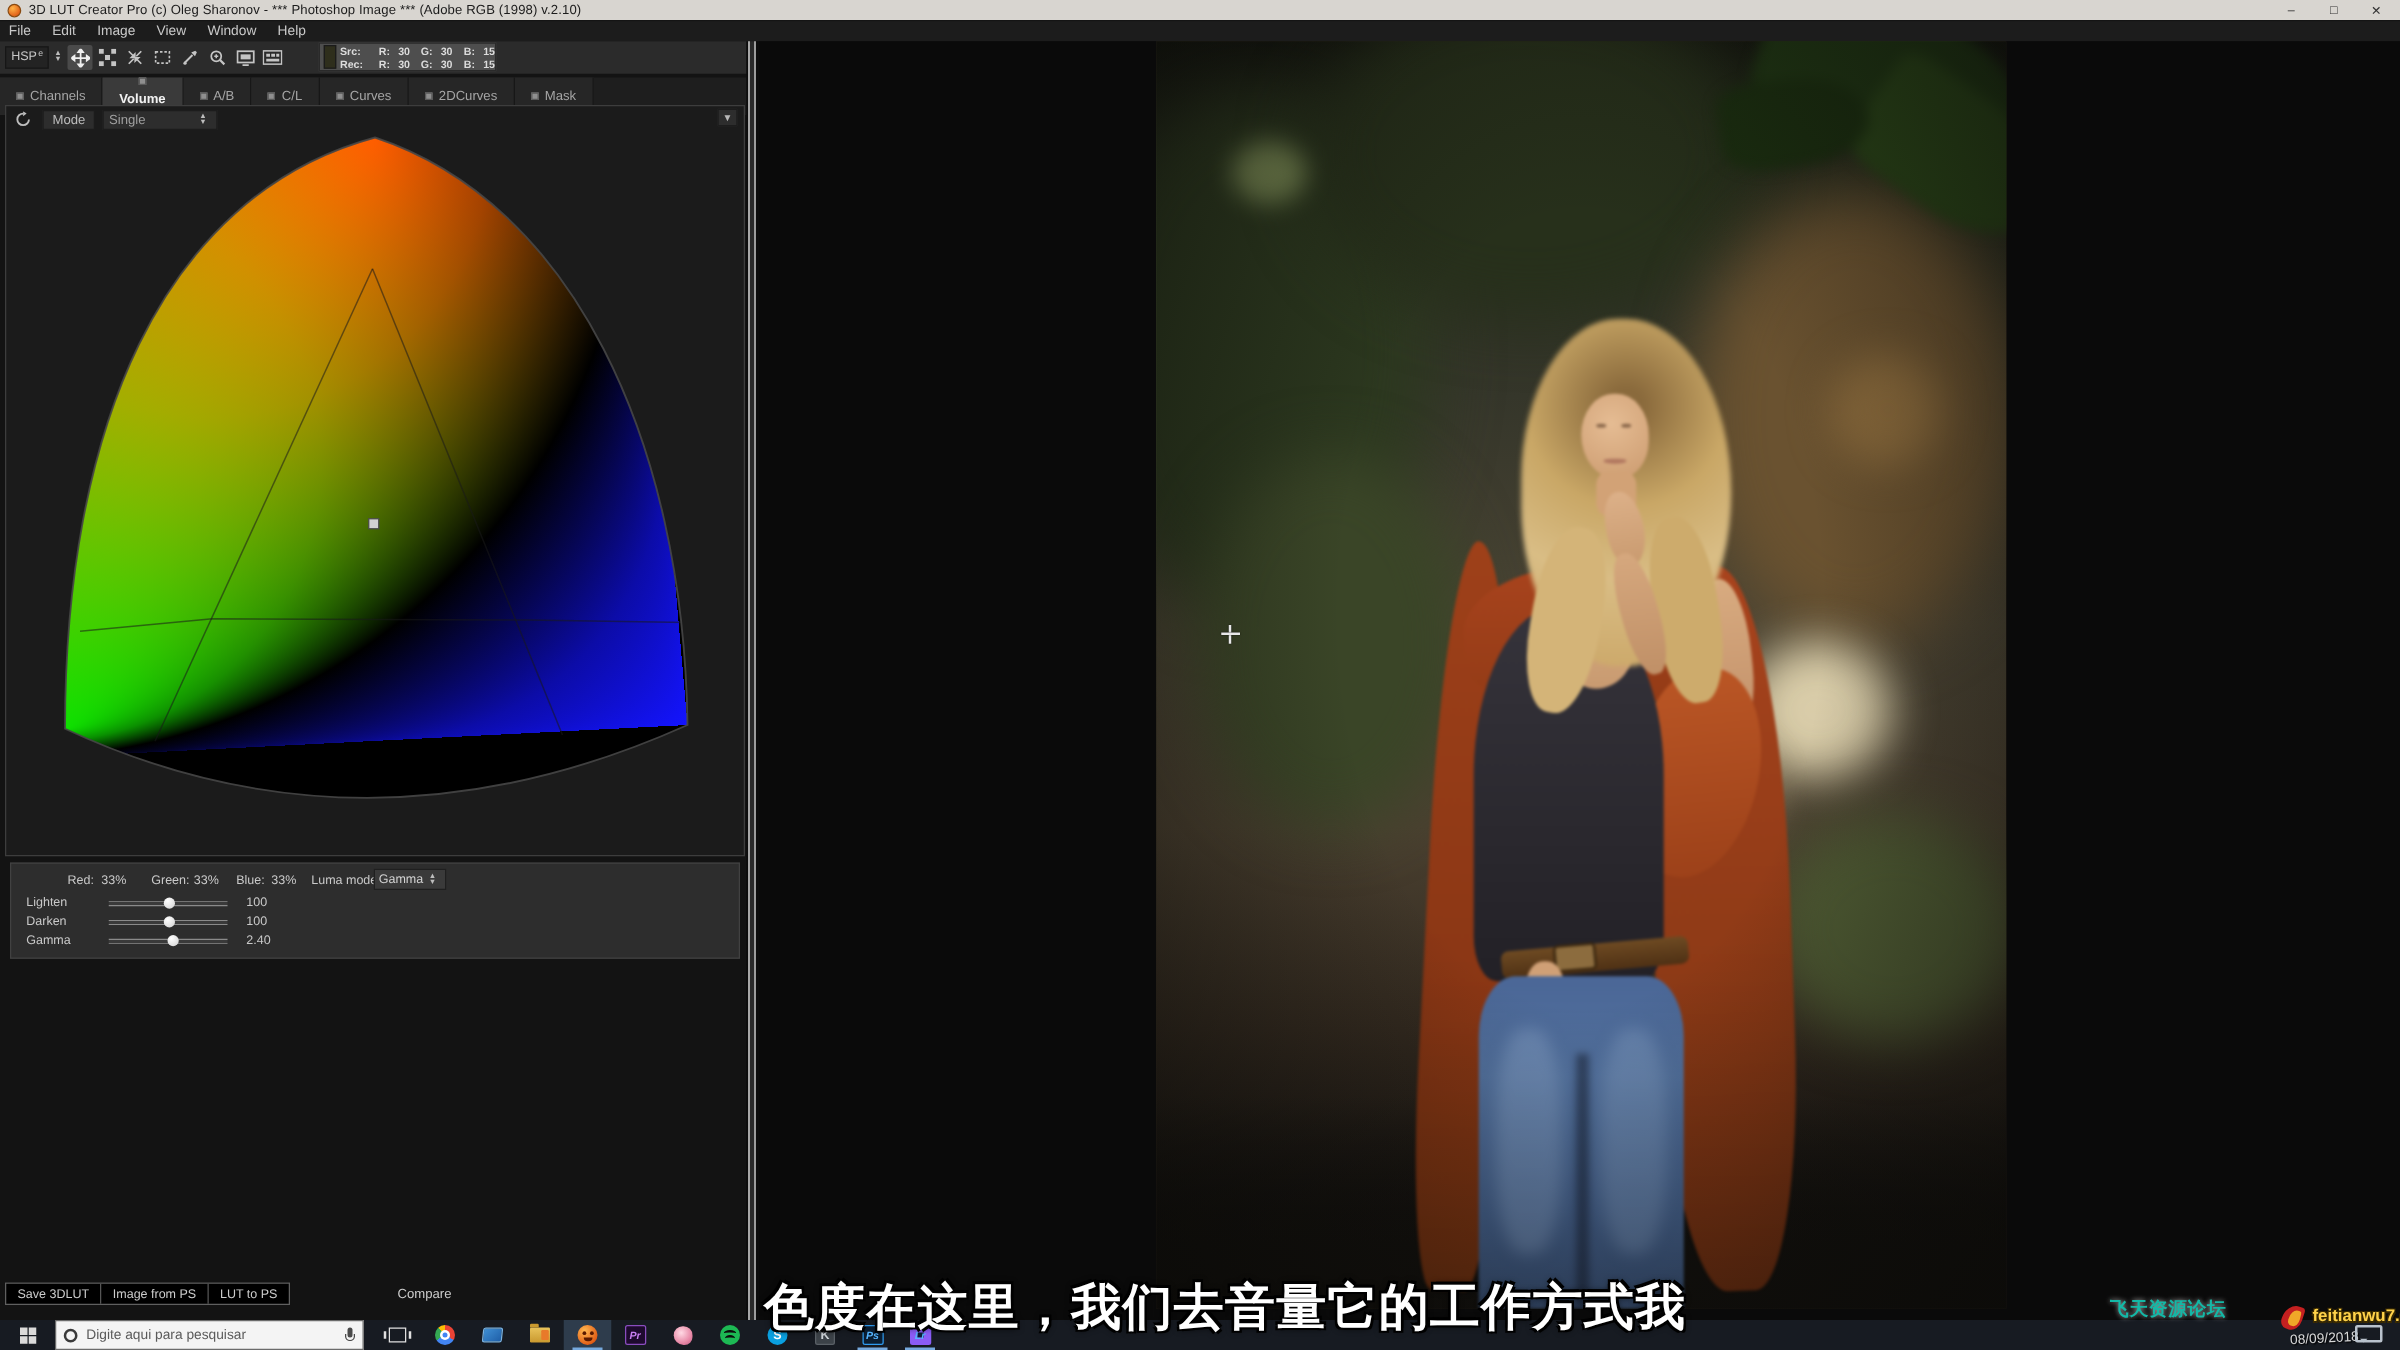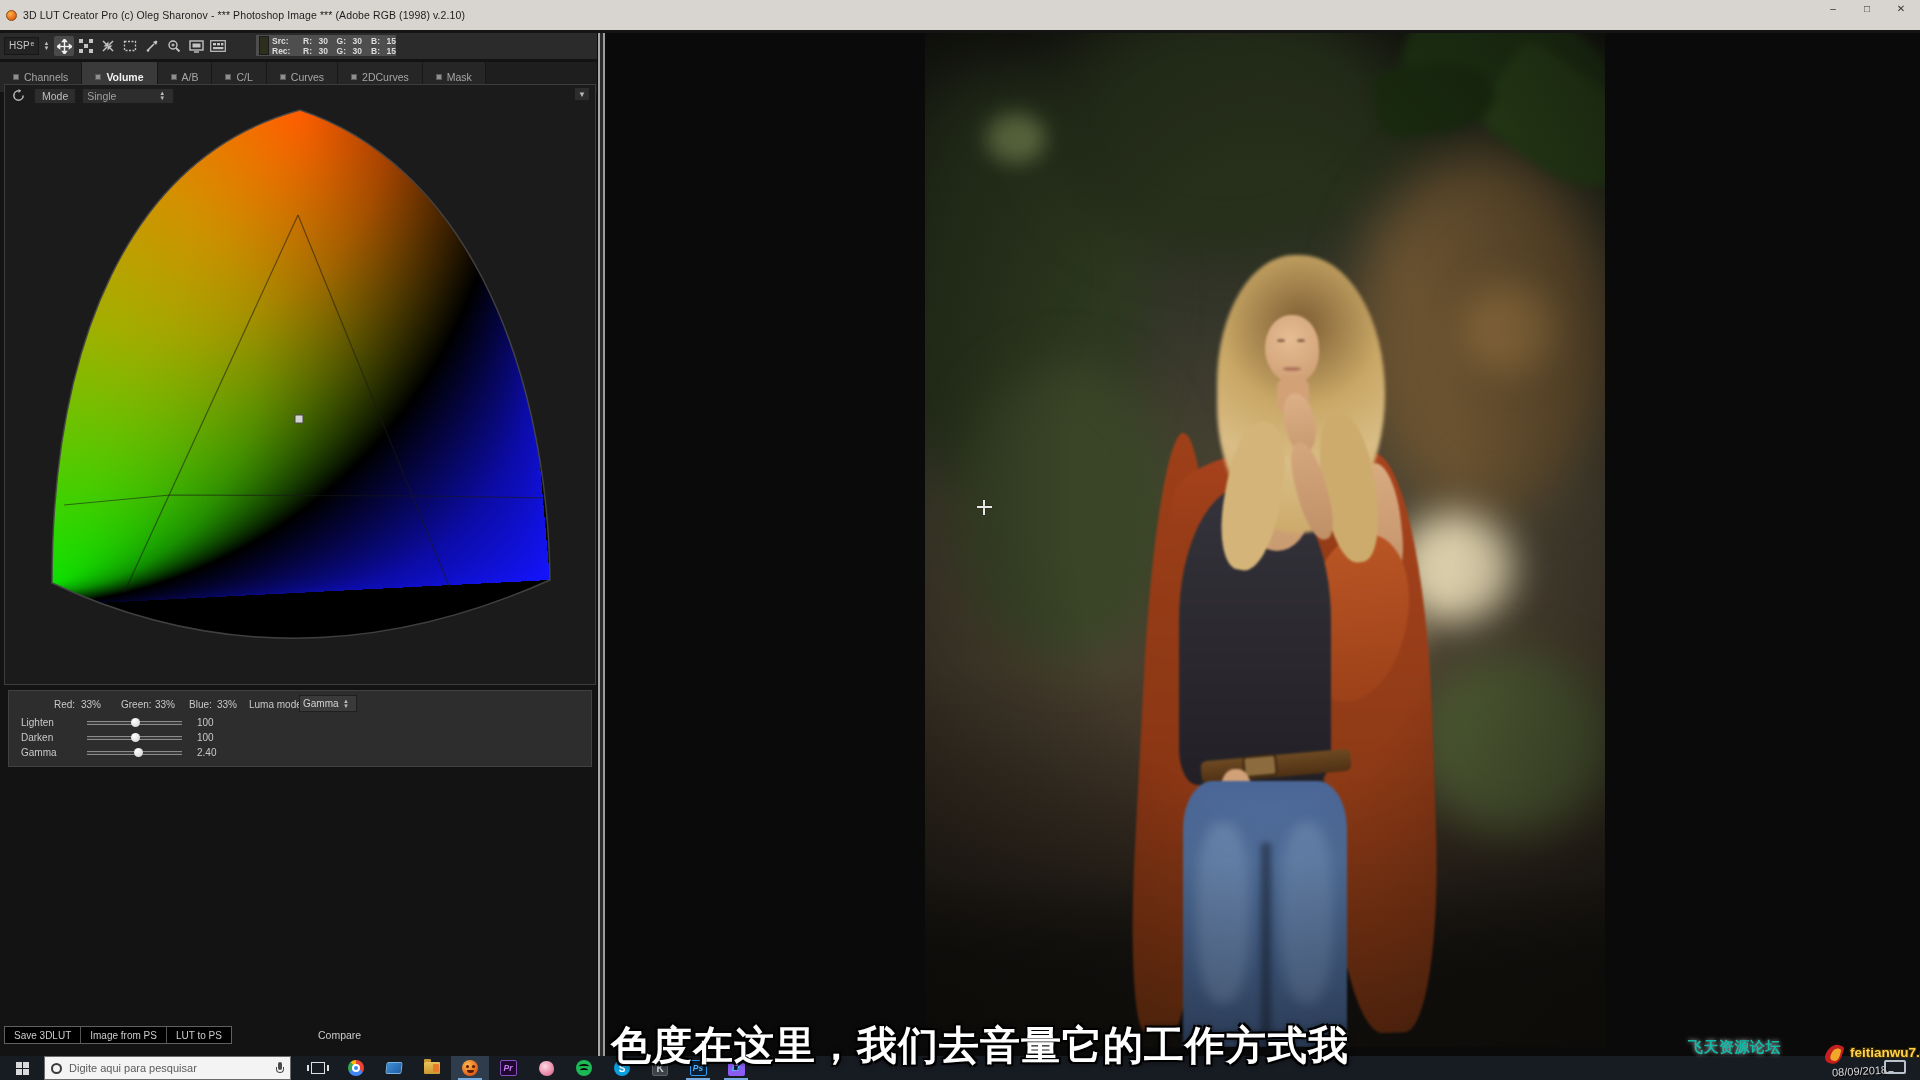--- a/index.html
+++ b/index.html
@@ -2,21 +2,21 @@
 <html><head>
 <meta charset="utf-8">
 <style>
   * { margin:0; padding:0; box-sizing:border-box; }
   html,body { width:1920px; height:1080px; background:#000; overflow:hidden; }
   body { font-family:"Liberation Sans", sans-serif; }
   #screen { position:absolute; inset:0; width:1920px; height:1080px; background:#141414; overflow:hidden; }
   .abs { position:absolute; }
 
   
-  #titlebar { left:0; top:0; width:1920px; height:30px; background:#d8d5d0; display:flex; align-items:center; }
+  #titlebar { left:0; top:0; width:1920px; height:16px; background:#d8d5d0; display:flex; align-items:center; }
   #app-icon { width:11px; height:11px; border-radius:50%; background:radial-gradient(circle at 35% 30%, #ffb347, #e2641b 70%); margin:0 6px 0 6px; border:1px solid #8a4a10; }
   #title-text { font-size:10.5px; color:#1c1c1c; letter-spacing:0.1px; }
   .win-ctrl { width:34px; height:17px; display:flex; align-items:center; justify-content:center; color:#333; font-size:10px; }
   #win-ctrls { position:absolute; right:2px; top:0; display:flex; }
 
   
   #menubar { left:0; top:17px; width:1920px; height:16px; background:#1c1c1c; display:flex; align-items:center; padding-left:7px; gap:17px; }
   .menu-item { font-size:11px; color:#c9c9c9; }
 
   
@@ -37,21 +37,21 @@
   .probe-row { display:flex; font-size:8.5px; color:#dcdcdc; line-height:10px;font-weight:bold; }
   .probe-row span { display:inline-block; }
   .p-name { width:22px; }
   .p-lab { width:14px; text-align:right; margin-left:4px; }
   .p-val { width:16px; text-align:right; }
 
   
   #tabs { left:0; top:29px; width:600px; height:30px; background:#1e1e1e; display:flex; position:absolute; }
   .tab { display:flex; align-items:center; gap:5px; padding:0 13px; background:#262626; border-right:1px solid #171717; font-size:10.5px; color:#a6a6a6; }
   .tab .sq { width:6px; height:6px; background:#8f8f8f; border:1px solid #5a5a5a; }
-  .tab.active { background:#3a3a3a; color:#f2f2f2; font-weight:bold; }
+  .tab.active { background:#3a3a3a; color:#f2f2f2; font-weight:bold;flex-direction:column; }
 
   
   #vol-panel { left:4px; top:51px; width:592px; height:601px; background:#1b1b1b; border:1px solid #3d3d3d; position:absolute; }
   #mode-row { position:absolute; left:0; top:0; width:100%; height:21px; display:flex; align-items:center; }
   #reset-circ { width:13px; height:13px; margin-left:7px; }
   #mode-label { margin-left:9px; font-size:10.5px; color:#bdbdbd; background:#2d2d2d; border:1px solid #1c1c1c; padding:1px 7px; }
   #mode-select { margin-left:6px; width:92px; height:16px; background:#2d2d2d; border:1px solid #1c1c1c; color:#9f9f9f; font-size:10.5px; display:flex; align-items:center; padding:0 4px; justify-content:space-between; }
   #panel-menu { position:absolute; right:5px; top:2px; width:16px; height:14px; background:#2d2d2d; border:1px solid #1c1c1c; color:#b8b8b8; font-size:8px; text-align:center; line-height:13px; }
   #tri-wrap { position:absolute; left:2px; top:22px; width:586px; height:576px; }
 
@@ -164,20 +164,28 @@
   <div class="abs" id="titlebar">
     <div id="app-icon"></div>
     <div id="title-text">3D LUT Creator Pro (c) Oleg Sharonov - *** Photoshop Image *** (Adobe RGB (1998) v.2.10)</div>
     <div id="win-ctrls">
       <div class="win-ctrl">–</div>
       <div class="win-ctrl">□</div>
       <div class="win-ctrl">✕</div>
     </div>
   </div>
 
+  <div class="abs" id="menubar">
+    <span class="menu-item">File</span>
+    <span class="menu-item">Edit</span>
+    <span class="menu-item">Image</span>
+    <span class="menu-item">View</span>
+    <span class="menu-item">Window</span>
+    <span class="menu-item">Help</span>
+  </div>
 
   <div class="abs" id="canvas"></div>
 
   <div class="abs" id="left-col">
 
     <div class="abs" id="toolbar">
       <div id="cs-select">
         <span>HSP</span>
           <sup>e</sup>
       </div>

